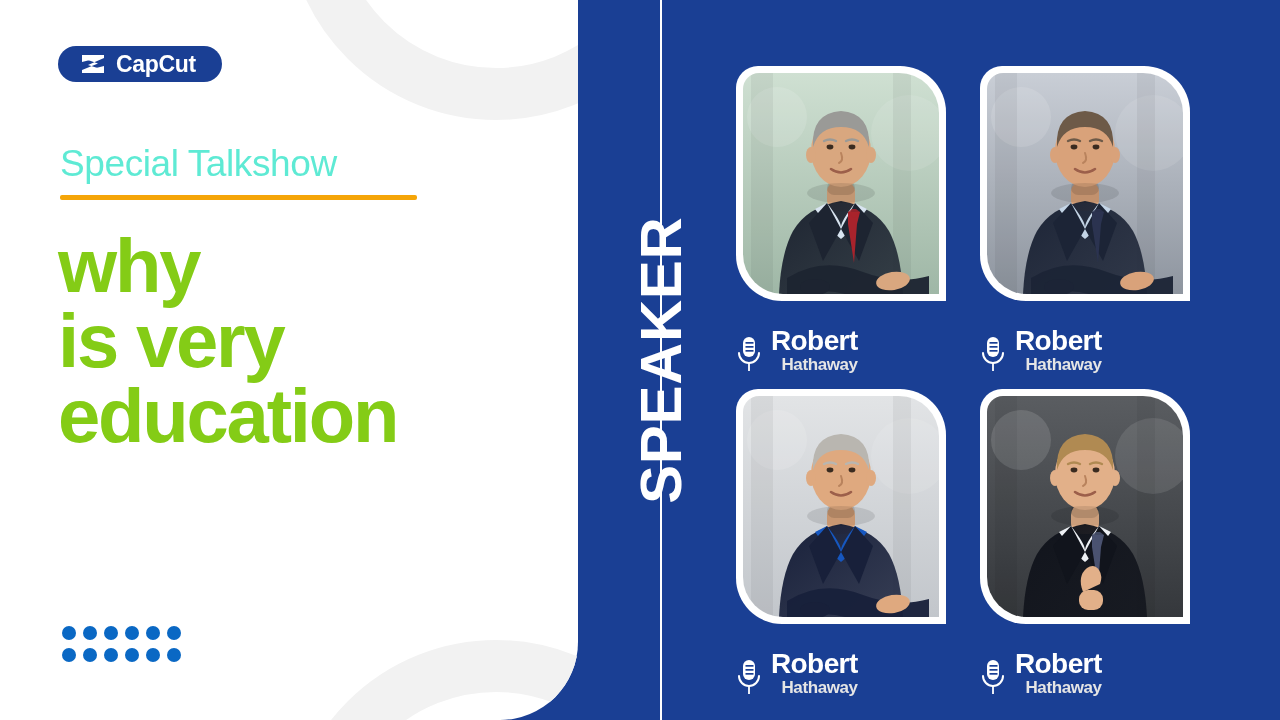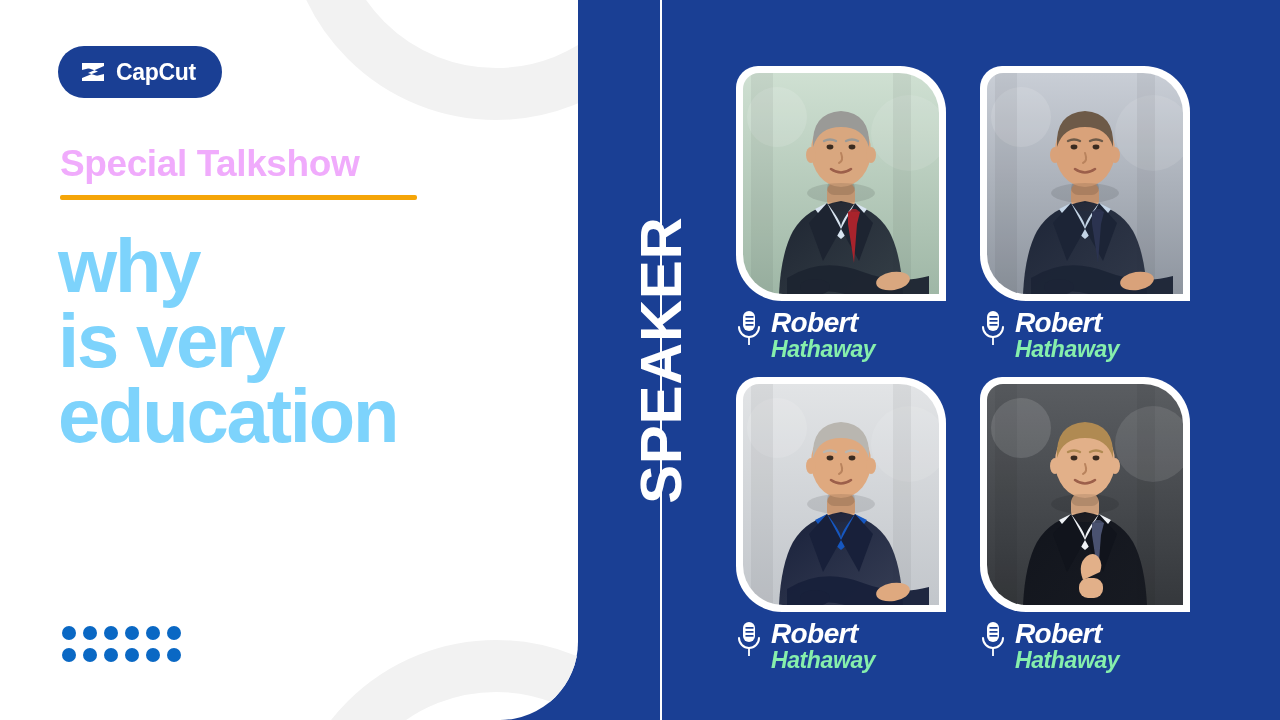--- a/index.html
+++ b/index.html
@@ -36,60 +36,60 @@
     border:52px solid #f2f2f2;
     background:transparent;
   }
   .ring.top  { width:420px; height:420px; left:286px;  top:-300px; }
   .ring.bot  { width:420px; height:420px; left:286px;  top:640px; }
 
   
   .logo-pill {
     position:absolute;
     left:58px; top:46px;
-    height:52px;
+    height:36px;
     padding:0 26px 0 22px;
     background:#1a3f94;
     border-radius:26px;
     display:flex; align-items:center; gap:10px;
     z-index:6;
   }
   .logo-mark { width:26px; height:22px; flex:0 0 auto; display:block; }
   .logo-text {
     color:#ffffff;
     font-size:23px;
     font-weight:bold;
     letter-spacing:-0.3px;
     line-height:1;
     white-space:nowrap;
   }
 
   
   .eyebrow-wrap { position:absolute; left:60px; top:144px; z-index:6; }
   .eyebrow {
-    color:#f0abfc;
+    color:#5eead4;
     font-size:37px;
-    font-weight:bold;
+    font-weight:normal;
     letter-spacing:-0.4px;
     line-height:1.08;
     white-space:nowrap;
   }
   .eyebrow-rule {
     margin-top:11px;
     width:357px; height:5px;
     background:#f5a508;
     border-radius:2px;
   }
 
   
   .headline {
     position:absolute;
     left:58px; top:228px;
     width:500px;
-    color:#7dd3fc;
+    color:#84cc16;
     font-size:76px;
     font-weight:bold;
     line-height:0.99;
     letter-spacing:-2.2px;
     z-index:6;
   }
   .headline .line { display:block; white-space:nowrap; }
 
   
   .dot-grid {
@@ -146,36 +146,36 @@
   }
   .photo {
     width:100%; height:100%;
     border-radius:16px 40px 0 40px;
     overflow:hidden;
     position:relative;
   }
   .photo svg { display:block; width:100%; height:100%; }
 
   .name-row {
-    margin-top:8px;
-    display:flex; align-items:flex-start; gap:9px;font-style:italic;
+    margin-top:26px;
+    display:flex; align-items:flex-end; gap:9px;
   }
   .mic-icon { width:26px; height:38px; flex:0 0 auto; display:block; }
   .name-block { line-height:1.0; }
   .name-first {
     display:block;
     color:#ffffff;
     font-size:28px;
     font-weight:bold;
     letter-spacing:-0.6px;
   }
   .name-last {
     display:block;
-    color:#86efac;
-    font-size:23px;
+    color:#e5e5e5;
+    font-size:17px;
     font-weight:bold;
     letter-spacing:-0.4px;
     text-align:right;
     margin-top:1px;
   }
 </style>
 </head>
 <body>
 
 <div id="stage">

